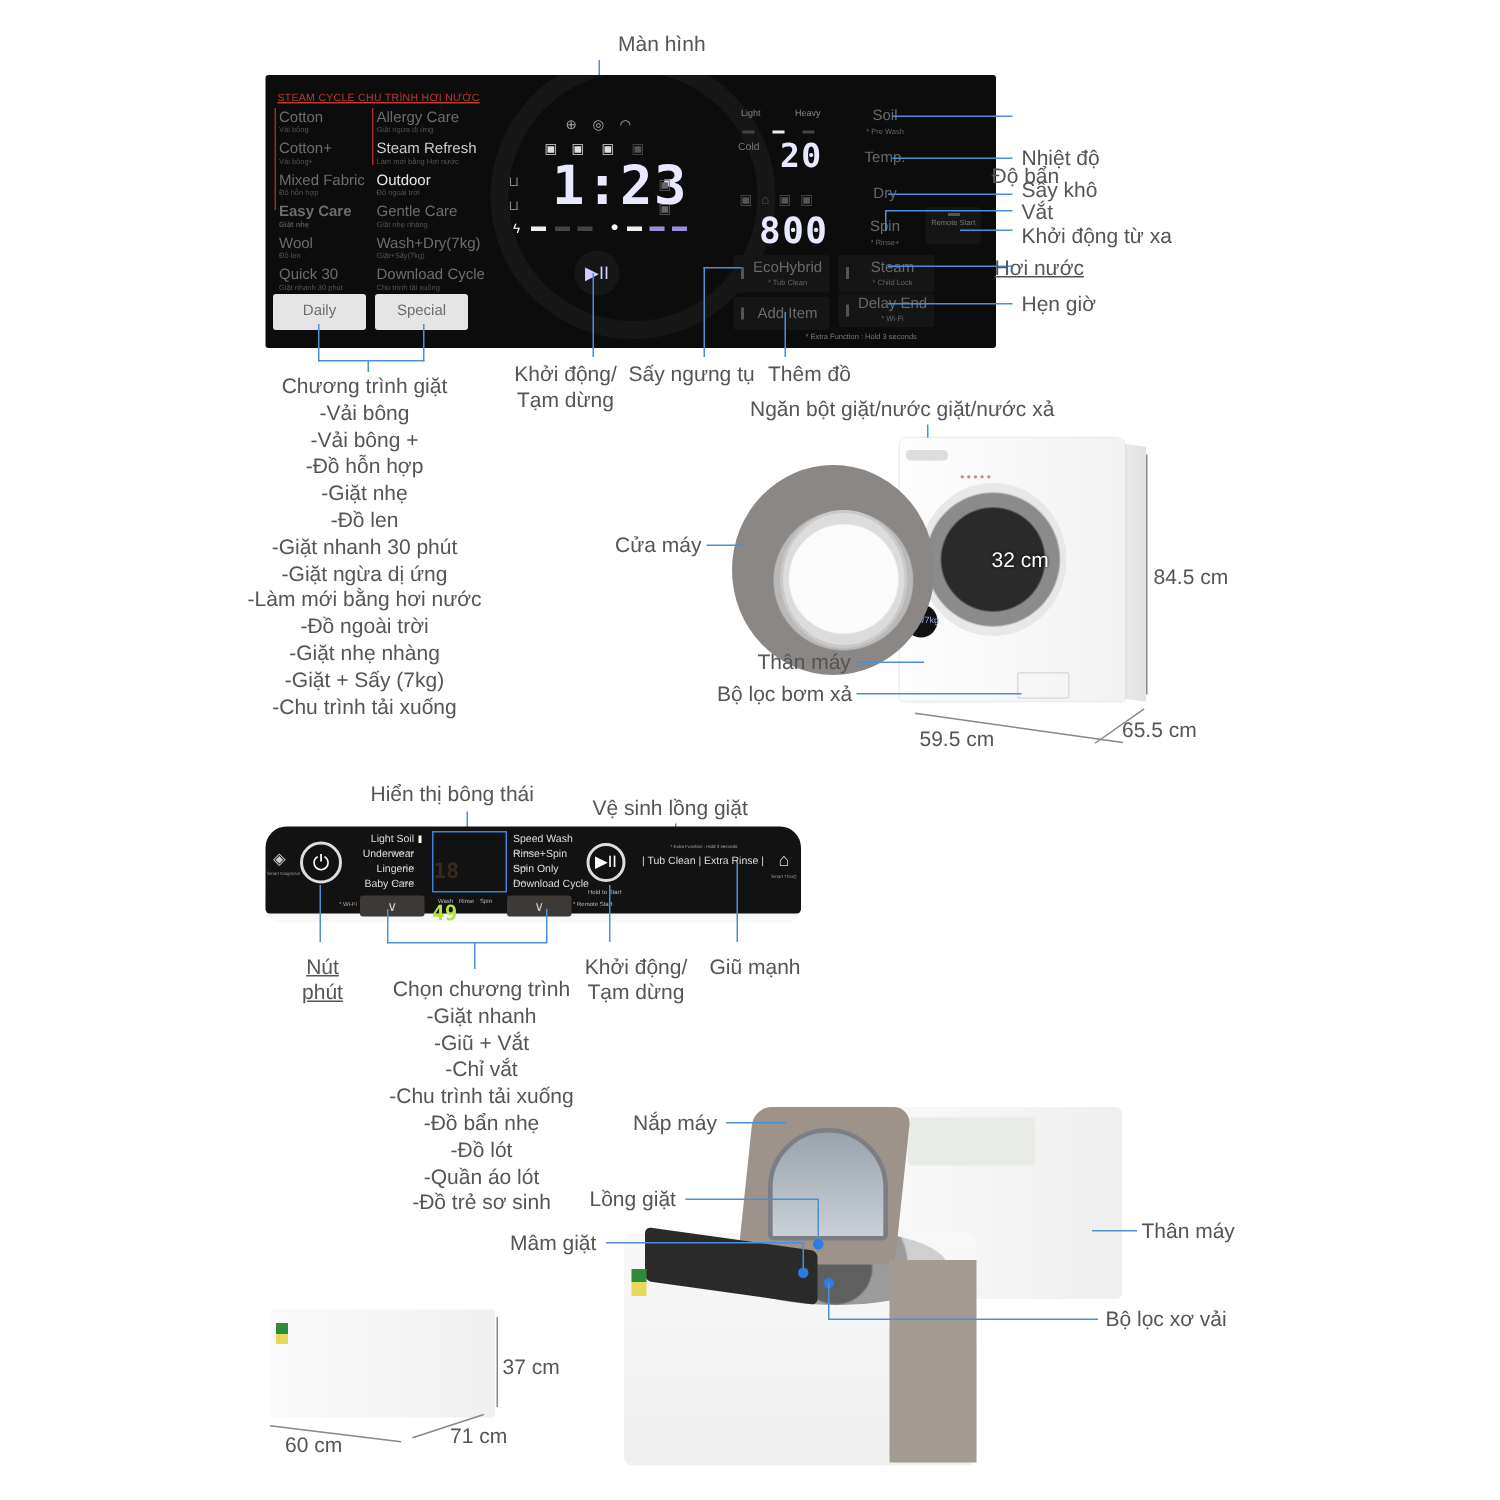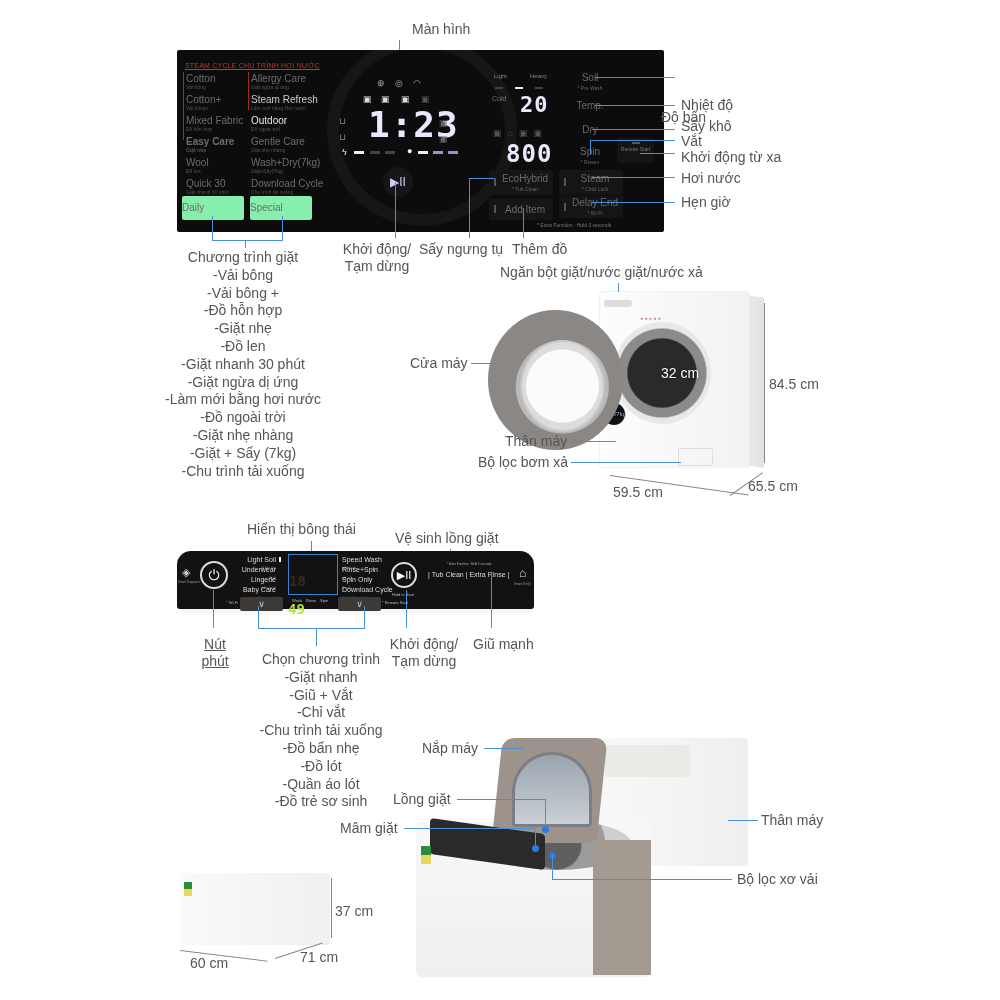--- a/index.html
+++ b/index.html
@@ -11,21 +11,21 @@
   .line { position: absolute; background: #4a90d9; }
   .dot { position: absolute; width: 7px; height: 7px; border-radius: 50%; background: #2d7be0; }
 
   
   #panel1 { left: 177px; top: 50px; width: 487px; height: 182px; background: #0c0c0c; border-radius: 2px; overflow: hidden; }
   #panel1 .steam-title { position: absolute; left: 8px; top: 12px; font-size: 7px; color: #c0392b; text-decoration: underline; letter-spacing: 0.2px; }
   #panel1 .redbar { position: absolute; width: 1px; background: #a02a2a; }
   .prog { position: absolute; font-size: 10px; color: #6d6d6d; line-height: 11px; }
   .prog small { display: block; font-size: 5px; color: #555; line-height: 6px; }
   .prog.hi { color: #e8e8e8; }
-  .pbtn { position: absolute; background: #86efac; color: #6d6d6d; font-size: 10px; line-height: 24px; border-radius: 2px; }
+  .pbtn { position: absolute; background: #e5e5e5; color: #6d6d6d; font-size: 10px; text-align: center; line-height: 24px; border-radius: 2px; }
   .ring { position: absolute; left: 150px; top: -14px; width: 190px; height: 190px; border-radius: 50%; border: 12px solid #161616; }
   .seg { position: absolute; font-family: "DejaVu Sans Mono", monospace; color: #e8e8ff; font-weight: bold; letter-spacing: 1px; }
   .pl-ico { position: absolute; color: #ddd; font-size: 9px; }
   .dash { position: absolute; height: 3px; width: 10px; background: #eee; }
   .dash.dim { background: #444; }
   .dash.pur { background: #9a8fd6; }
   .rbtn { position: absolute; color: #6a6a6a; font-size: 10px; text-align: center; line-height: 11px; }
   .rbtn small { display: block; font-size: 5px; color: #666; }
   .box { position: absolute; background: #151515; border-radius: 2px; }
   .tick { position: absolute; width: 2px; height: 8px; background: #555; }
@@ -156,21 +156,21 @@
 <div class="line" style="left:595px;top:105px;width:80px;height:1px;"></div>
 <div class="lbl" style="left:681px;top:97px;">Nhiệt độ</div>
 <div class="line" style="left:592px;top:129px;width:83px;height:1px;"></div>
 <div class="lbl" style="left:681px;top:118px;">Sấy khô</div>
 <div class="line" style="left:590px;top:140px;width:85px;height:1px;"></div>
 <div class="line" style="left:590px;top:140px;width:1px;height:14px;"></div>
 <div class="lbl" style="left:681px;top:133px;">Vắt</div>
 <div class="line" style="left:640px;top:153px;width:35px;height:1px;"></div>
 <div class="lbl" style="left:681px;top:149px;">Khởi động từ xa</div>
 <div class="line" style="left:592px;top:177px;width:83px;height:1px;"></div>
-<div class="lbl" style="left:681px;top:170px;">Hơi nước</div>
+<div class="lbl" style="left:663px;top:170px;text-decoration:underline;">Hơi nước</div>
 <div class="line" style="left:592px;top:202px;width:83px;height:1px;"></div>
 <div class="lbl" style="left:681px;top:194px;">Hẹn giờ</div>
 
 <div class="line" style="left:212px;top:216px;width:1px;height:25px;"></div>
 <div class="line" style="left:282px;top:216px;width:1px;height:25px;"></div>
 <div class="line" style="left:212px;top:240px;width:71px;height:1px;"></div>
 <div class="line" style="left:245px;top:240px;width:1px;height:8px;"></div>
 <div class="line" style="left:395px;top:182px;width:1px;height:56px;"></div>
 <div class="line" style="left:469px;top:178px;width:25px;height:1px;"></div>
 <div class="line" style="left:469px;top:178px;width:1px;height:60px;"></div>

